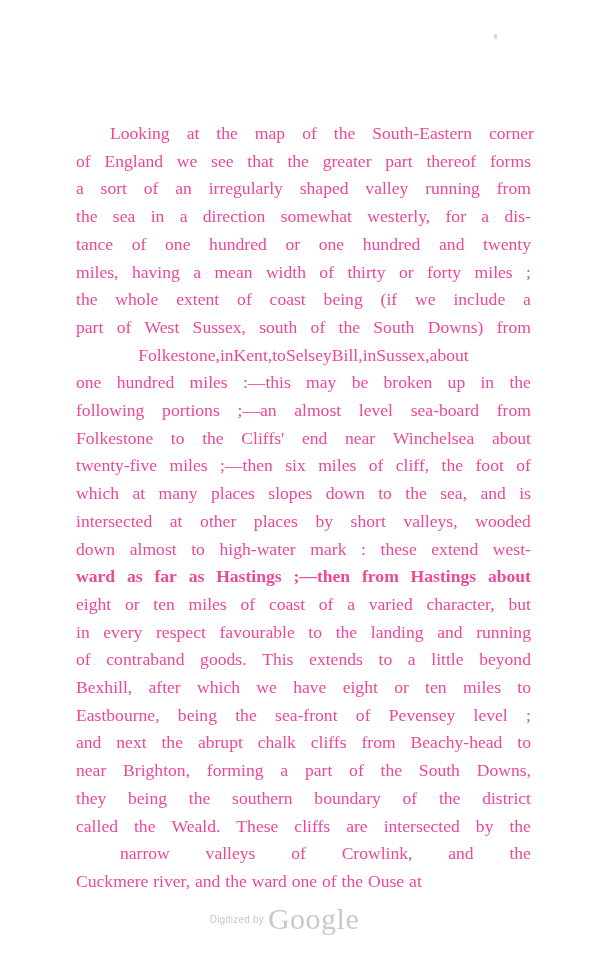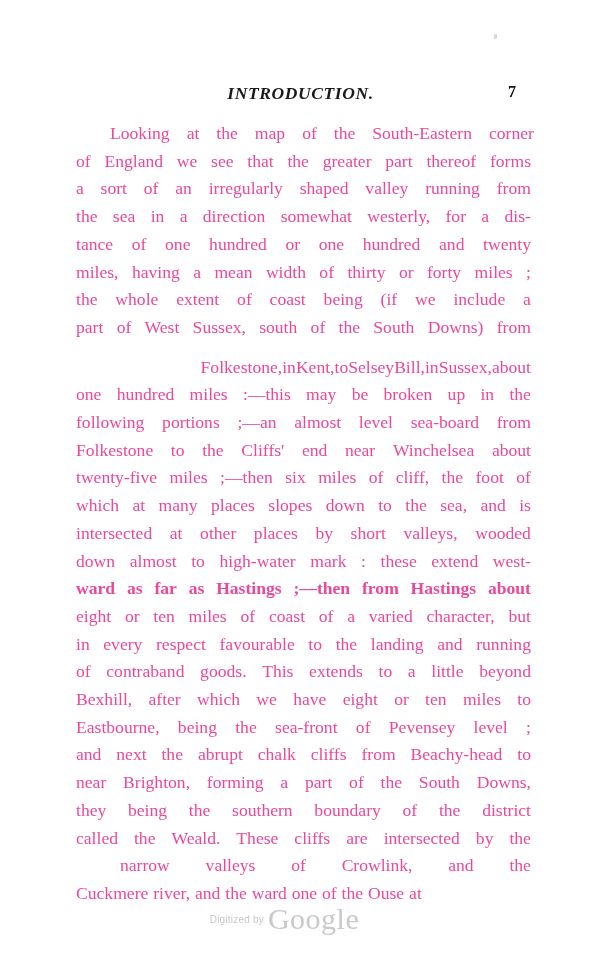--- a/index.html
+++ b/index.html
@@ -104,24 +104,20 @@
     margin-left: 4px;
   }
 </style>
 </head>
 <body>
 
 <div class="page">
 
   <div class="scan-speck"></div>
 
-  <div class="running-head">
-    <div class="running-head-title">INTRODUCTION.</div>
-    <div class="page-number">7</div>
-  </div>
 
   <div class="body-text">
     <p>
         <span class="line" style="text-indent: 17px; display: flex; justify-content: space-between;">
           <span style="flex: 0 0 17px;"></span>
           <span>Looking</span>
           <span>at</span>
           <span>the</span>
           <span>map</span>
           <span>of</span>
@@ -205,21 +201,21 @@
           <span>of</span>
           <span>West</span>
           <span>Sussex,</span>
           <span>south</span>
           <span>of</span>
           <span>the</span>
           <span>South</span>
           <span>Downs)</span>
           <span>from</span>
         </span>
-        <span class="line" style="display: flex; justify-content: flex-end; margin-top: 12px;">
+        <span class="line" style="display: flex; justify-content: center;">
           <span>Folkestone,</span>
           <span>in</span>
           <span>Kent,</span>
           <span>to</span>
           <span>Selsey</span>
           <span>Bill,</span>
           <span>in</span>
           <span>Sussex,</span>
           <span>about</span>
         </span>

